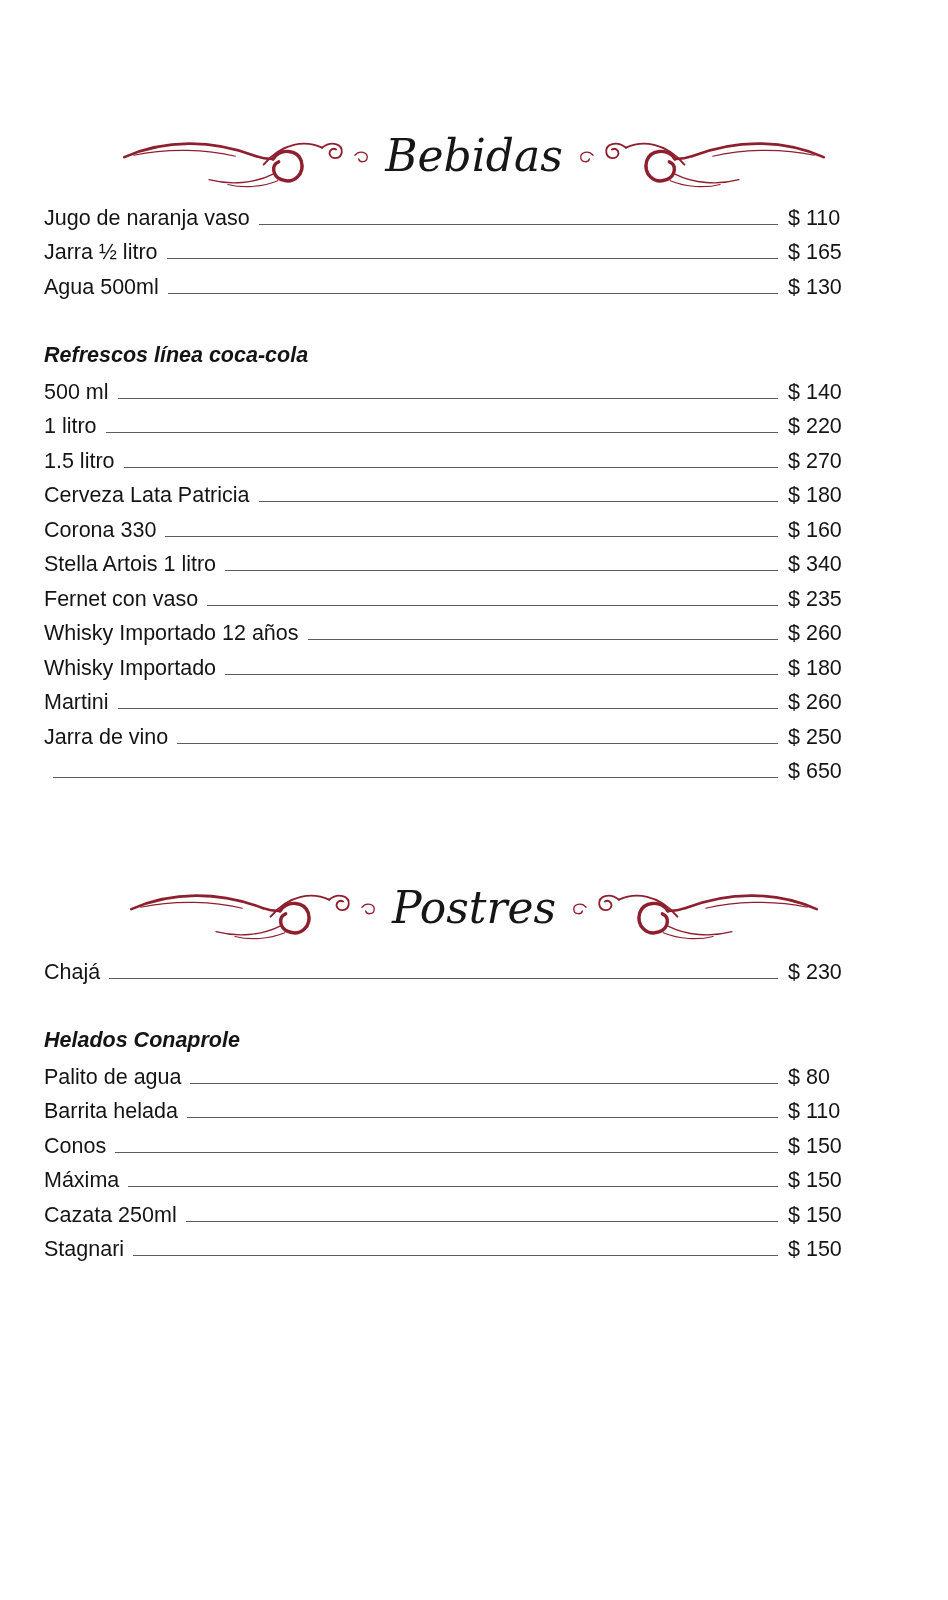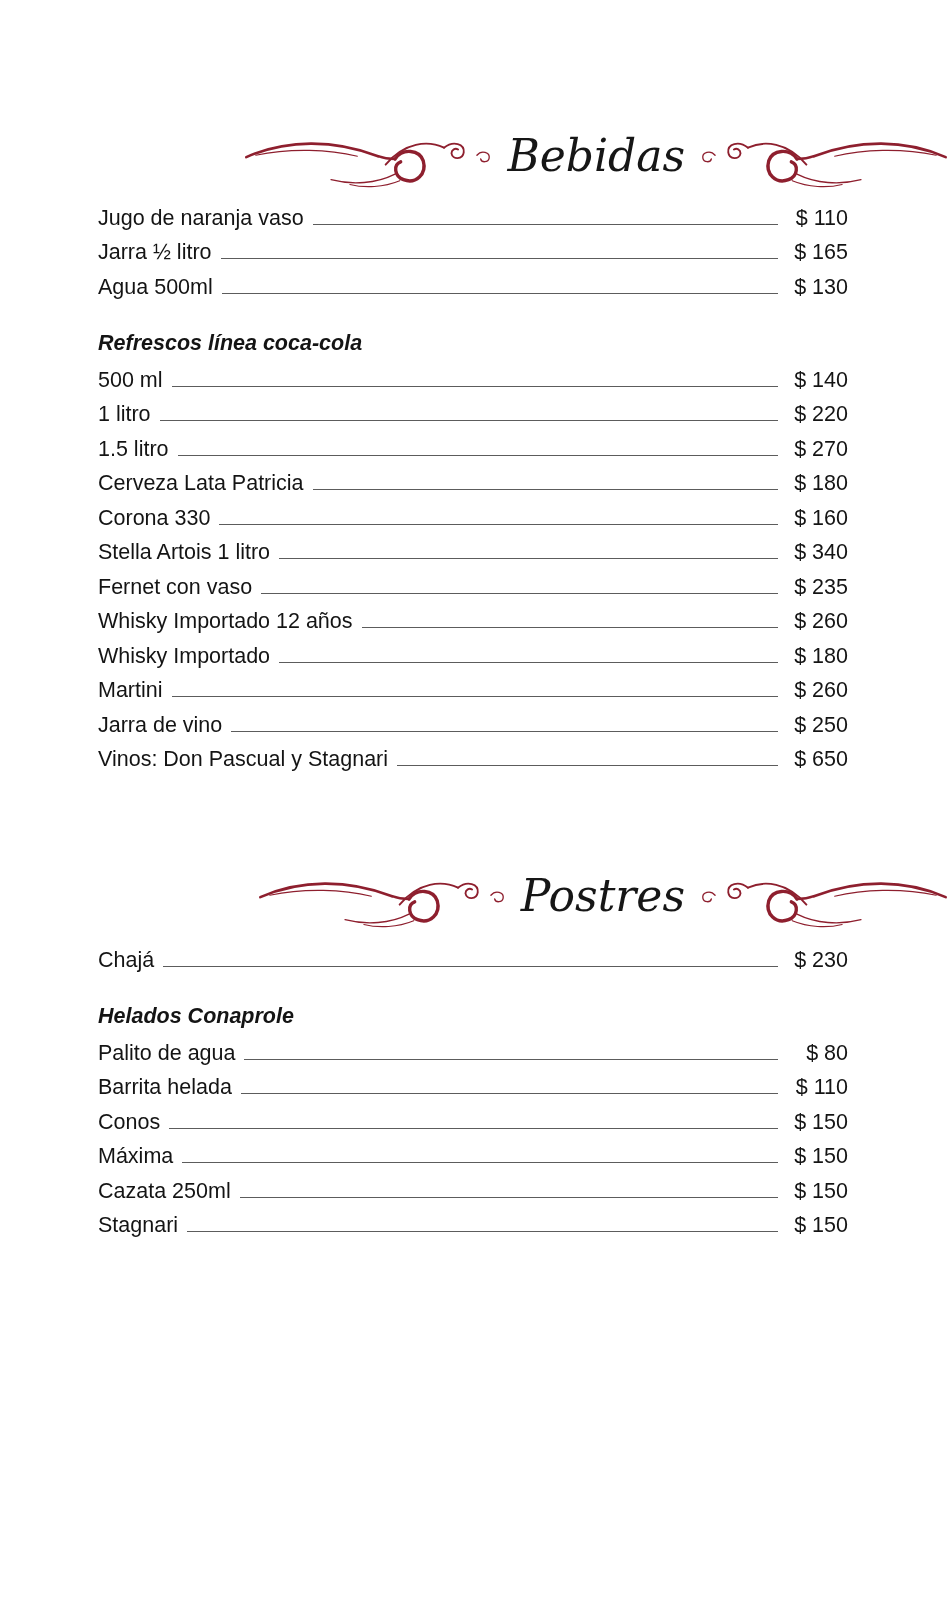--- a/index.html
+++ b/index.html
@@ -8,30 +8,30 @@
     width: 948px;
     height: 1600px;
     background: #ffffff;
     overflow: hidden;
     font-family: "Liberation Sans", sans-serif;
     color: #141414;
   }
   .content {
     box-sizing: border-box;
     width: 100%;
-    padding-left: 98px;
+    padding-left: 44px;
     padding-right: 100px;
   }
 
   
   .title-row {
     height: 78px;
     display: flex;
     align-items: center;
-    justify-content: flex-end;
+    justify-content: center;
     gap: 8px;
   }
   .title-row.bebidas { margin-top: 120px; }
   .title-row.postres { margin-top: 86px; }
   .section-title {
     font-family: "DejaVu Serif", serif;
     font-style: italic;
     font-size: 44px;
     line-height: 1.1;
     color: #161616;
@@ -58,25 +58,24 @@
     flex: 1;
     height: 0;
     border-bottom: 1.4px solid #5c5c5c;
     align-self: flex-end;
     margin: 0 10px 6px 9px;
   }
   .price {
     font-size: 21.5px;
     line-height: 1.15;
     min-width: 60px;
-    text-align: right;
     white-space: nowrap;
   }
   .group-heading {
-    margin-top: 24px;
+    margin-top: 36px;
     height: 34.5px;
     box-sizing: border-box;
     display: flex;
     align-items: flex-end;
     padding-bottom: 4px;
     font-size: 21.5px;
     font-weight: bold;
     font-style: italic;
     line-height: 1.15;
   }
@@ -182,21 +181,20 @@
       <span class="lbl">Martini</span>
       <span class="leader"></span>
       <span class="price">$ 260</span>
     </div>
     <div class="row">
       <span class="lbl">Jarra de vino</span>
       <span class="leader"></span>
       <span class="price">$ 250</span>
     </div>
     <div class="row">
-      <span class="lbl">Vinos: Don Pascual y Stagnari</span>
       <span class="leader"></span>
       <span class="price">$ 650</span>
     </div>
 
   </div>
 
   <div class="title-row postres">
     <svg class="flourish" viewBox="0 0 270 68" fill="none" stroke="#8e1f2e" stroke-linecap="round">
       <path d="M2,32 C45,13 95,13 142,31" stroke-width="2.8"></path>
       <path d="M12,30 C50,22 90,24 120,31" stroke-width="1.2"></path>

